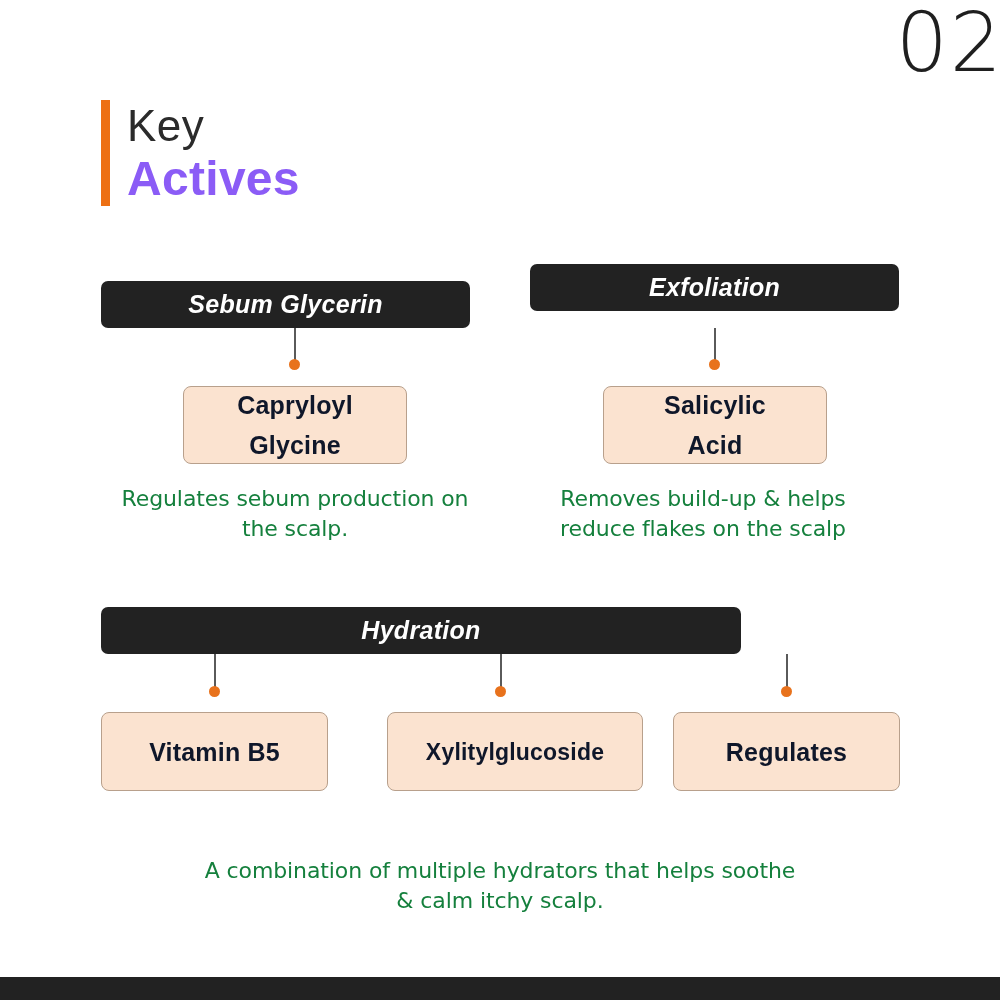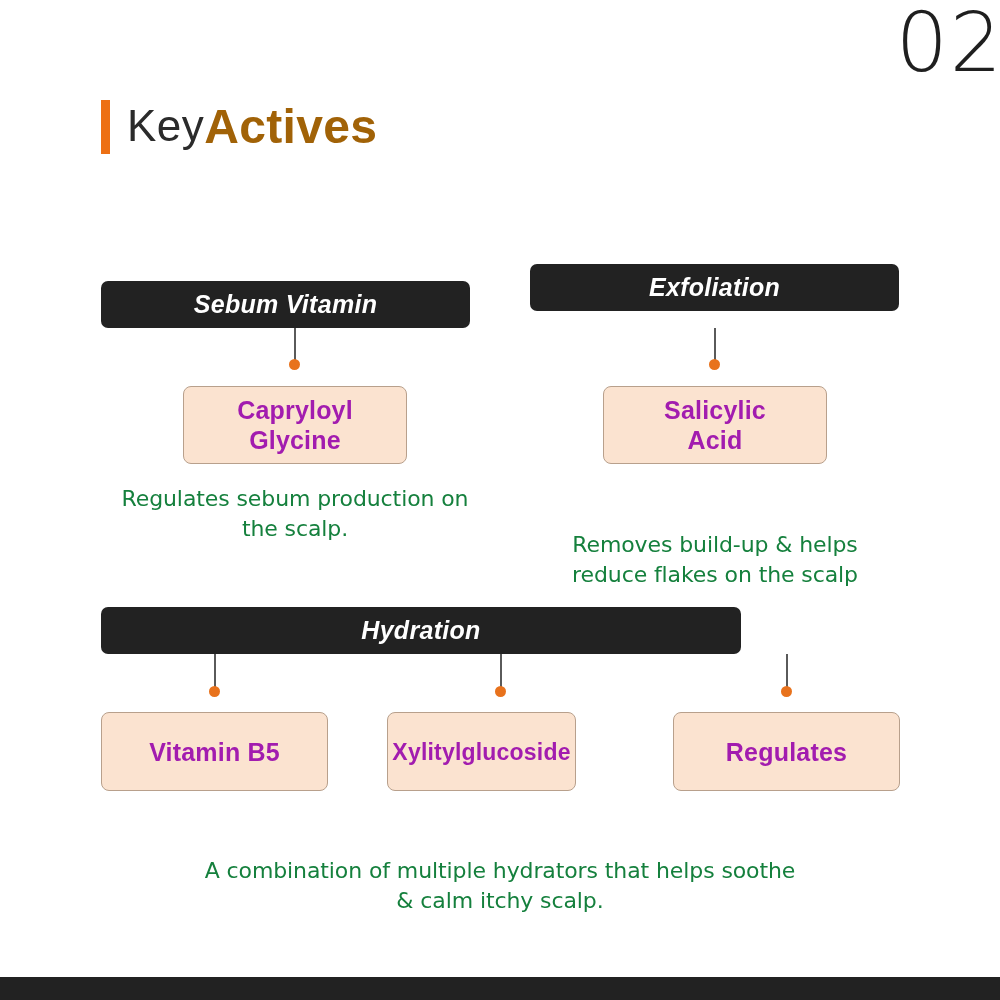--- a/index.html
+++ b/index.html
@@ -18,27 +18,27 @@
     font-size:82px; line-height:1;
     font-weight:300;
     letter-spacing:2px;
     color:#1f1f1f;
     font-family:"DejaVu Sans", sans-serif;
   }
 
   
   .heading-wrap { position:absolute; left:101px; top:100px; display:flex; align-items:stretch; }
   .heading-accent { width:9px; background:#ED7014; margin-right:17px; }
-  .heading-text { display:flex; justify-content:center; }
+  .heading-text { display:flex; flex-direction:column; justify-content:center; }
   .heading-line1 {
     font-size:44px; line-height:52px; font-weight:400; color:#2b2b2b;
     letter-spacing:0.5px;
   }
   .heading-line2 {
-    font-size:48px; line-height:54px; font-weight:bold; color:#a16207;
+    font-size:48px; line-height:54px; font-weight:bold; color:#8b5cf6;
     letter-spacing:0.3px;
   }
 
   
   .cat-bar {
     position:absolute;
     height:47px;
     background:#222222;
     border-radius:7px;
     display:flex; align-items:center; justify-content:center;
@@ -65,47 +65,47 @@
     background:#E8721C;
   }
 
   
   .ing-box {
     position:absolute;
     background:#FBE3D0;
     border:1px solid #B8A08C;
     border-radius:8px;
     display:flex; align-items:center; justify-content:center; text-align:center;
-    color:#a21caf;
+    color:#0f172a;
     font-weight:bold;
     font-size:25px;
-    line-height:30px;
+    line-height:40px;
     letter-spacing:0.2px;
     padding:0 12px;
     box-sizing:border-box;
   }
   .ing-capryloyl { left:183px; top:386px; width:224px; height:78px; }
   .ing-salicylic { left:603px; top:386px; width:224px; height:78px; }
   .ing-b5        { left:101px; top:712px; width:227px; height:79px; }
-  .ing-xylityl   { left:387px; top:712px; width:189px; height:79px; font-size:23px; }
+  .ing-xylityl   { left:387px; top:712px; width:256px; height:79px; font-size:23px; }
   .ing-glycerin  { left:673px; top:712px; width:227px; height:79px; }
 
   
   .desc {
     position:absolute;
     text-align:center;
     color:#15803d;
     font-size:22px;
     line-height:30px;
     font-weight:400;
     font-family:"DejaVu Sans", sans-serif;
     letter-spacing:-0.1px;
   }
   .desc-sebum { left:120px; top:484px; width:350px; }
-  .desc-exfol { left:540px; top:484px; width:350px;margin-top:46px; }
+  .desc-exfol { left:528px; top:484px; width:350px; }
   .desc-hydration { left:200px; top:856px; width:600px; }
 
   
   .bottom-band {
     position:absolute; left:0; right:0; top:977px; height:23px;
     background:#222222;
   }
 </style>
 </head>
 <body>
@@ -116,21 +116,21 @@
 
   <div class="heading-wrap">
     <div class="heading-accent"></div>
     <div class="heading-text">
       <div class="heading-line1">Key</div>
       <div class="heading-line2">Actives</div>
     </div>
   </div>
 
   <div class="cat-bar bar-sebum">
-    <span>Sebum Vitamin</span>
+    <span>Sebum Glycerin</span>
   </div>
   <div class="connector" style="left:294px; top:328px; height:32px;"></div>
   <div class="dot" style="left:289px; top:359px;"></div>
   <div class="ing-box ing-capryloyl">
     <span>Capryloyl<br>Glycine</span>
   </div>
   <div class="desc desc-sebum">Regulates sebum production on the scalp.</div>
 
   <div class="cat-bar bar-exfoliation">
     <span>Exfoliation</span>

